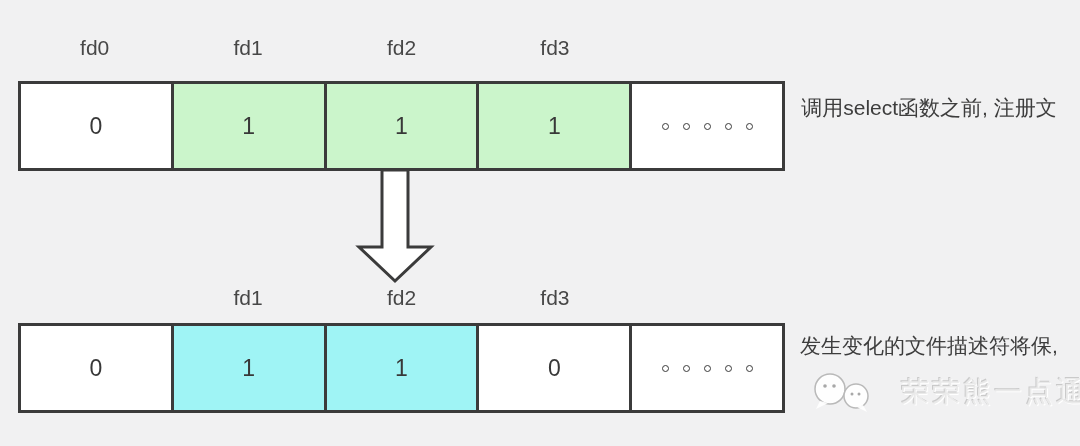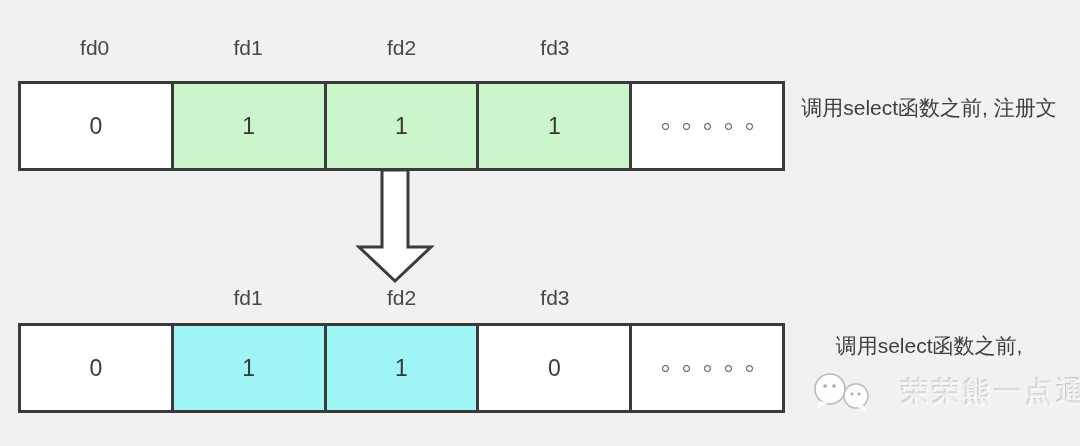--- a/index.html
+++ b/index.html
@@ -133,21 +133,21 @@
         <div class="dotgroup">
           <span class="dot"></span>
           <span class="dot"></span>
           <span class="dot"></span>
           <span class="dot"></span>
           <span class="dot"></span>
         </div>
       </div>
     </div>
   <div class="annotation bottom">
-      <div class="ann-line">调用select函数之前,</div>
+      <div class="ann-line">发生变化的文件描述符将保,</div>
     </div>
 
   <div class="watermark">
     <svg width="78" height="44" viewBox="0 0 78 44">
       <g fill="rgba(255,255,255,0.92)" stroke="#b9b9b9" stroke-width="1.5">
         <circle cx="24" cy="19" r="15"></circle>
         <path d="M14 31 L10 39 L22 33 Z" stroke="none"></path>
         <circle cx="50" cy="26" r="12"></circle>
         <path d="M57 35 L61 42 L51 37 Z" stroke="none"></path>
       </g>

